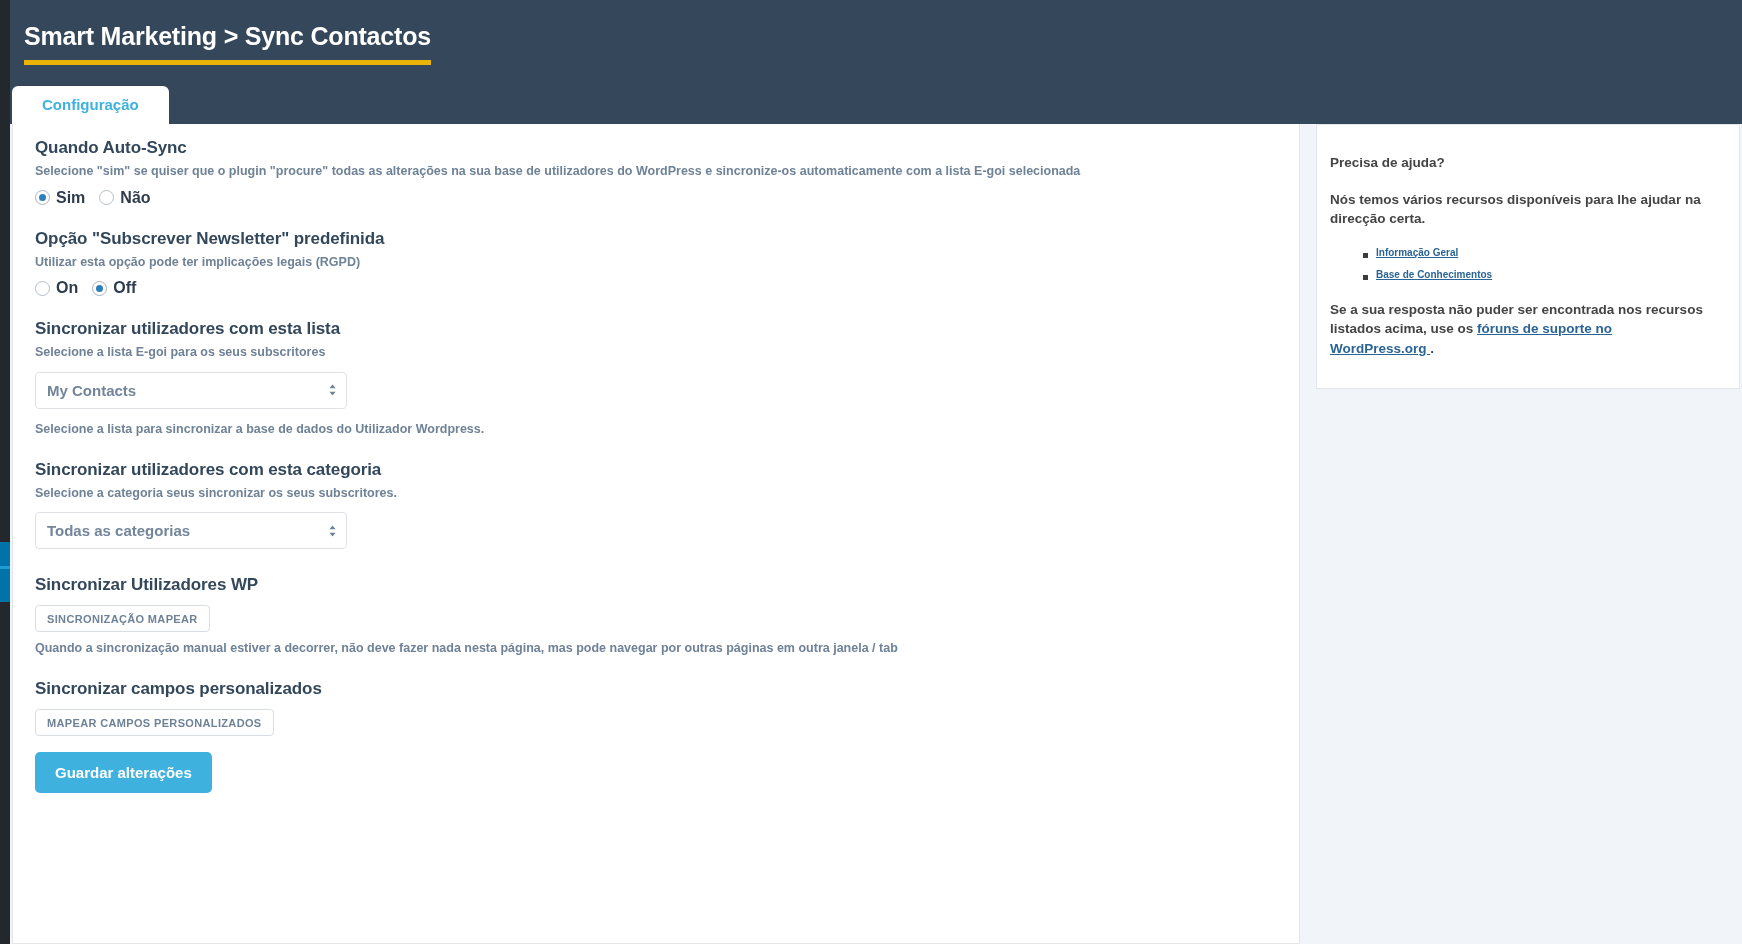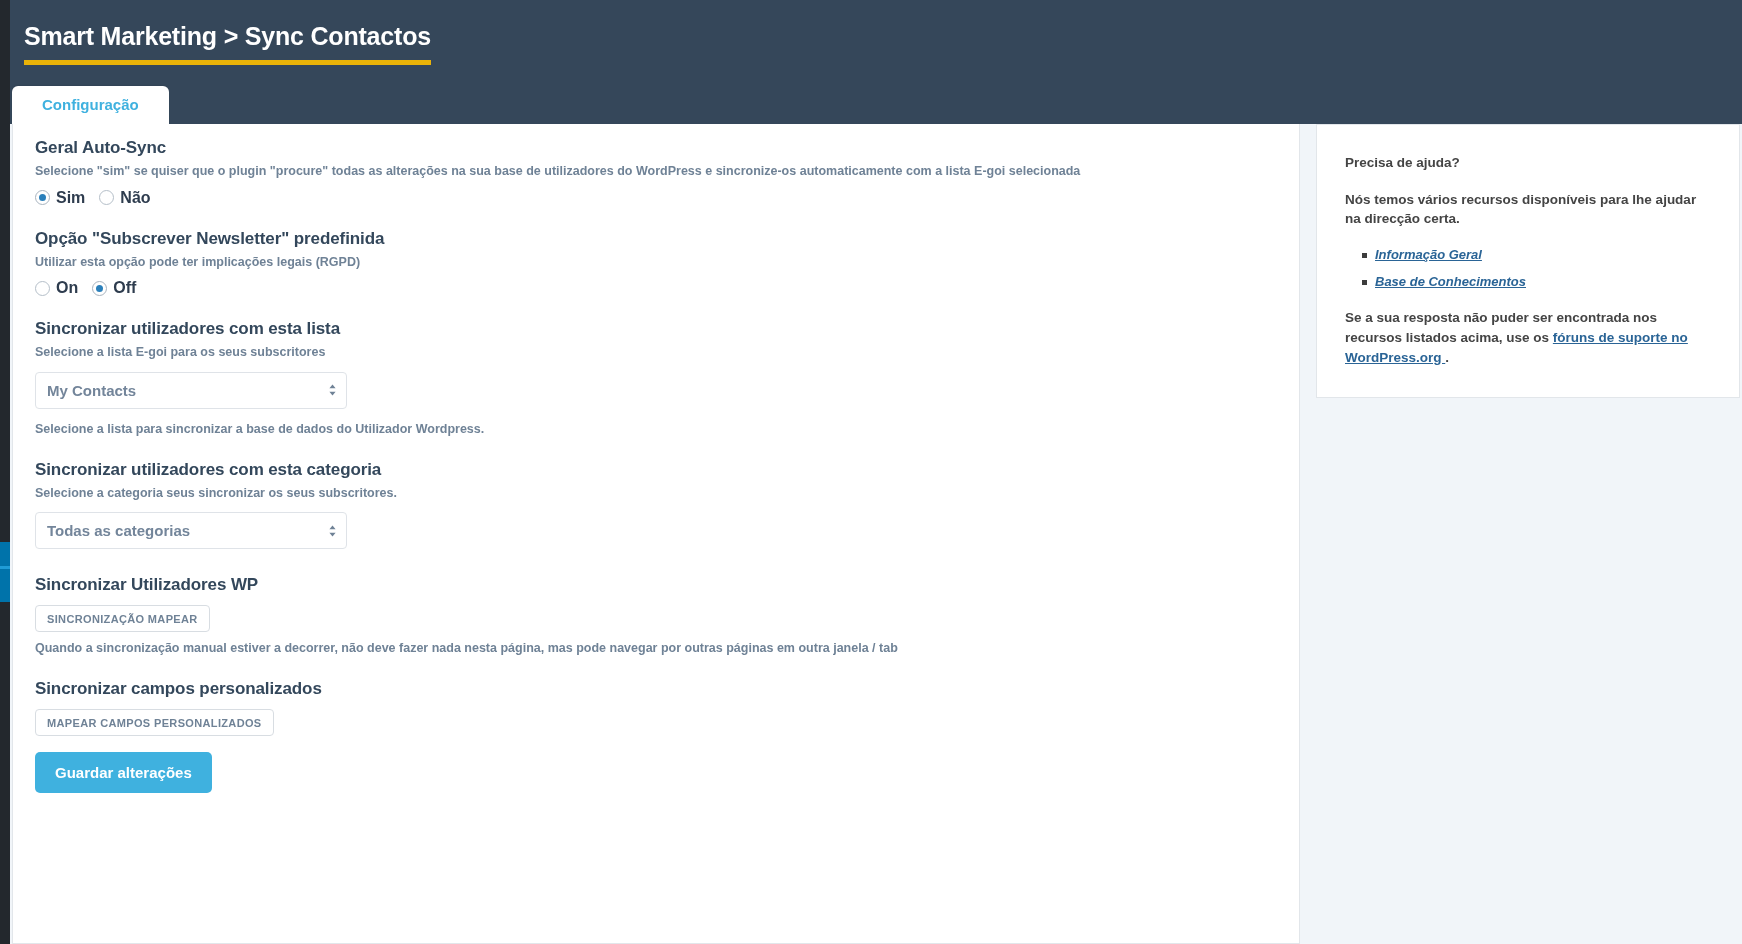--- a/index.html
+++ b/index.html
@@ -257,41 +257,40 @@
     width: 424px;
     height: 820px;
   }
   .help-box {
     position: absolute;
     left: 0; top: 0;
     width: 424px;
     background: #ffffff;
     border: 1px solid #e2e6ea;
     box-sizing: border-box;
-    padding: 28px 32px 30px 28px;
+    padding: 28px 32px 30px 13px;
   }
   .help-box p {
     margin: 0 0 17px 0;
     font-size: 13.5px;
     font-weight: bold;
     color: #444444;
     line-height: 1.45;
   }
   .help-box p.last { margin-bottom: 0; }
   .help-list {
     margin: 0 0 17px 0;
     padding: 0 0 0 30px;
     list-style: none;
   }
   .help-list li {
     position: relative;
-    margin: 0 0 8px 0;
-    font-size: 13px;
+    margin: 0 0 8px 16px;
+    font-size: 10px;
     line-height: 1.45;
-    font-style: italic;
   }
   .help-list li::before {
     content: "";
     position: absolute;
     left: -13px;
     top: 7px;
     width: 5px;
     height: 5px;
     background: #3c3c3c;
   }
@@ -317,21 +316,21 @@
   <div class="tab">Configuração</div>
 </div>
 
 <div class="page">
 
   <div class="content-panel">
     <div class="inner">
 
       
       <div class="block">
-        <h2 class="section-title">Geral Auto-Sync</h2>
+        <h2 class="section-title">Quando Auto-Sync</h2>
         <p class="section-desc">Selecione "sim" se quiser que o plugin "procure" todas as alterações na sua base de utilizadores do WordPress e sincronize-os automaticamente com a lista E-goi selecionada</p>
         <div class="radio-row">
           <label class="radio-opt">
             <span class="radio-circle checked"></span>
             <span class="radio-label">Sim</span>
           </label>
           <label class="radio-opt">
             <span class="radio-circle"></span>
             <span class="radio-label">Não</span>
           </label>

